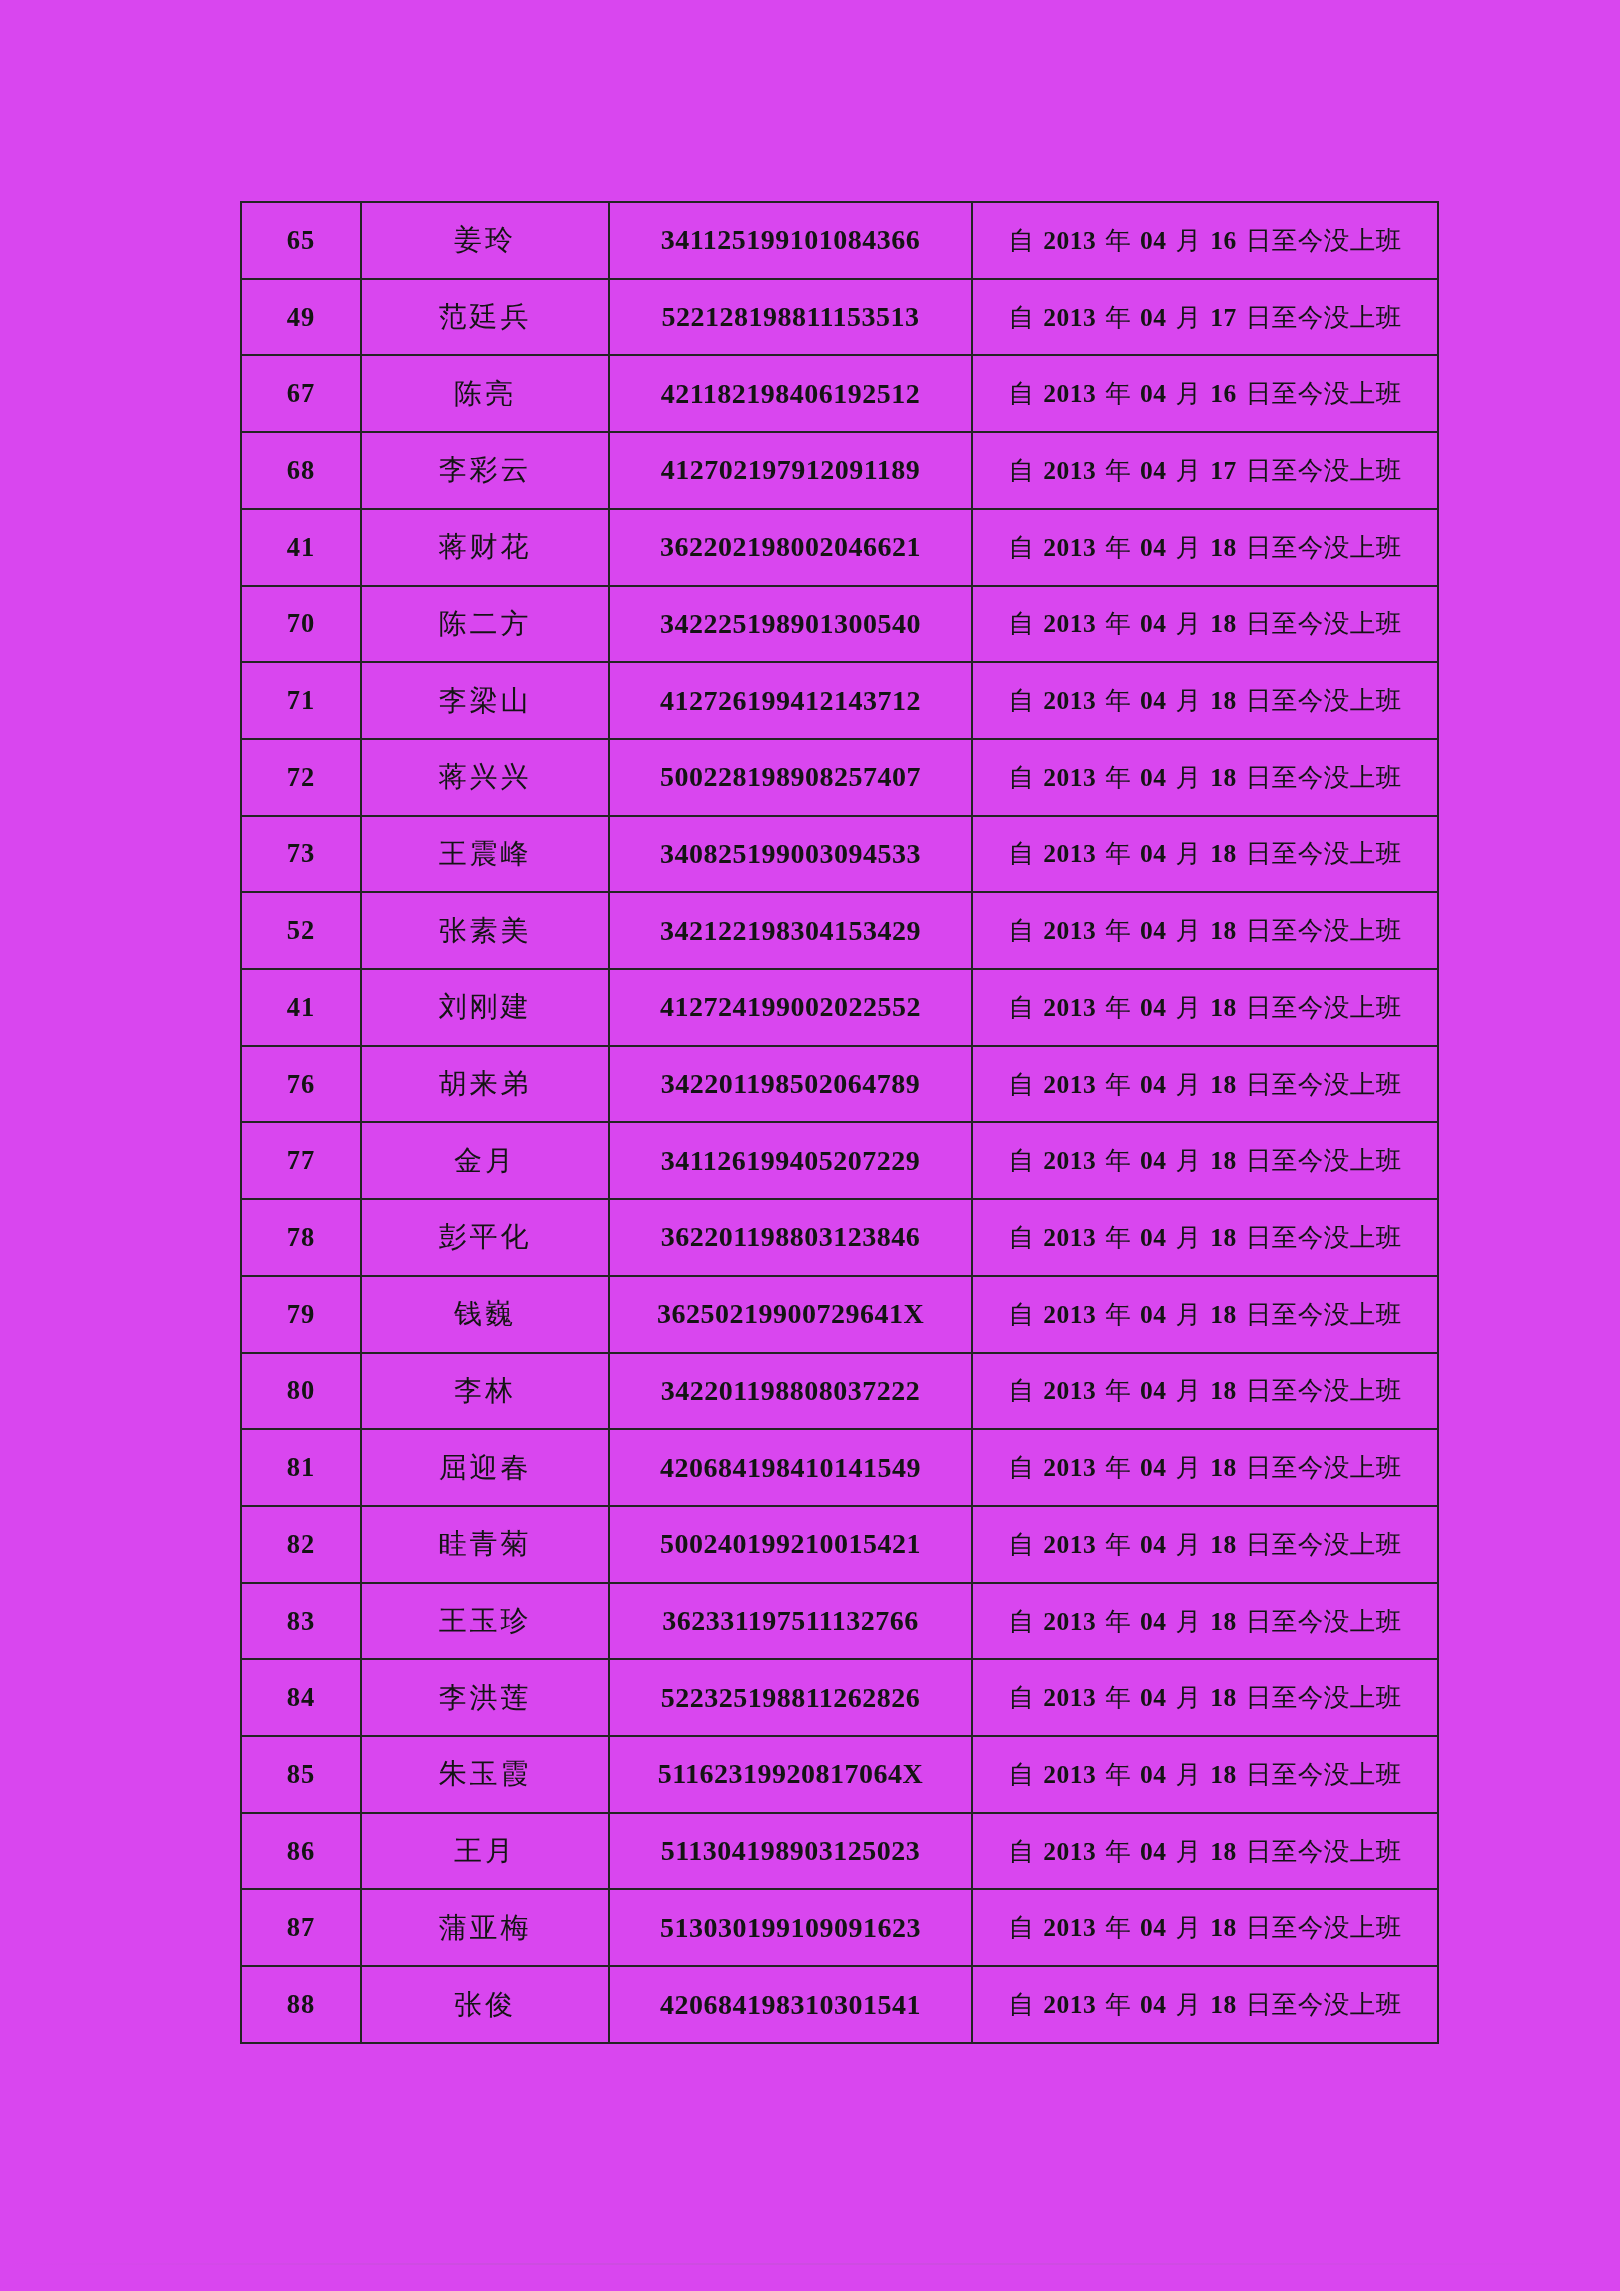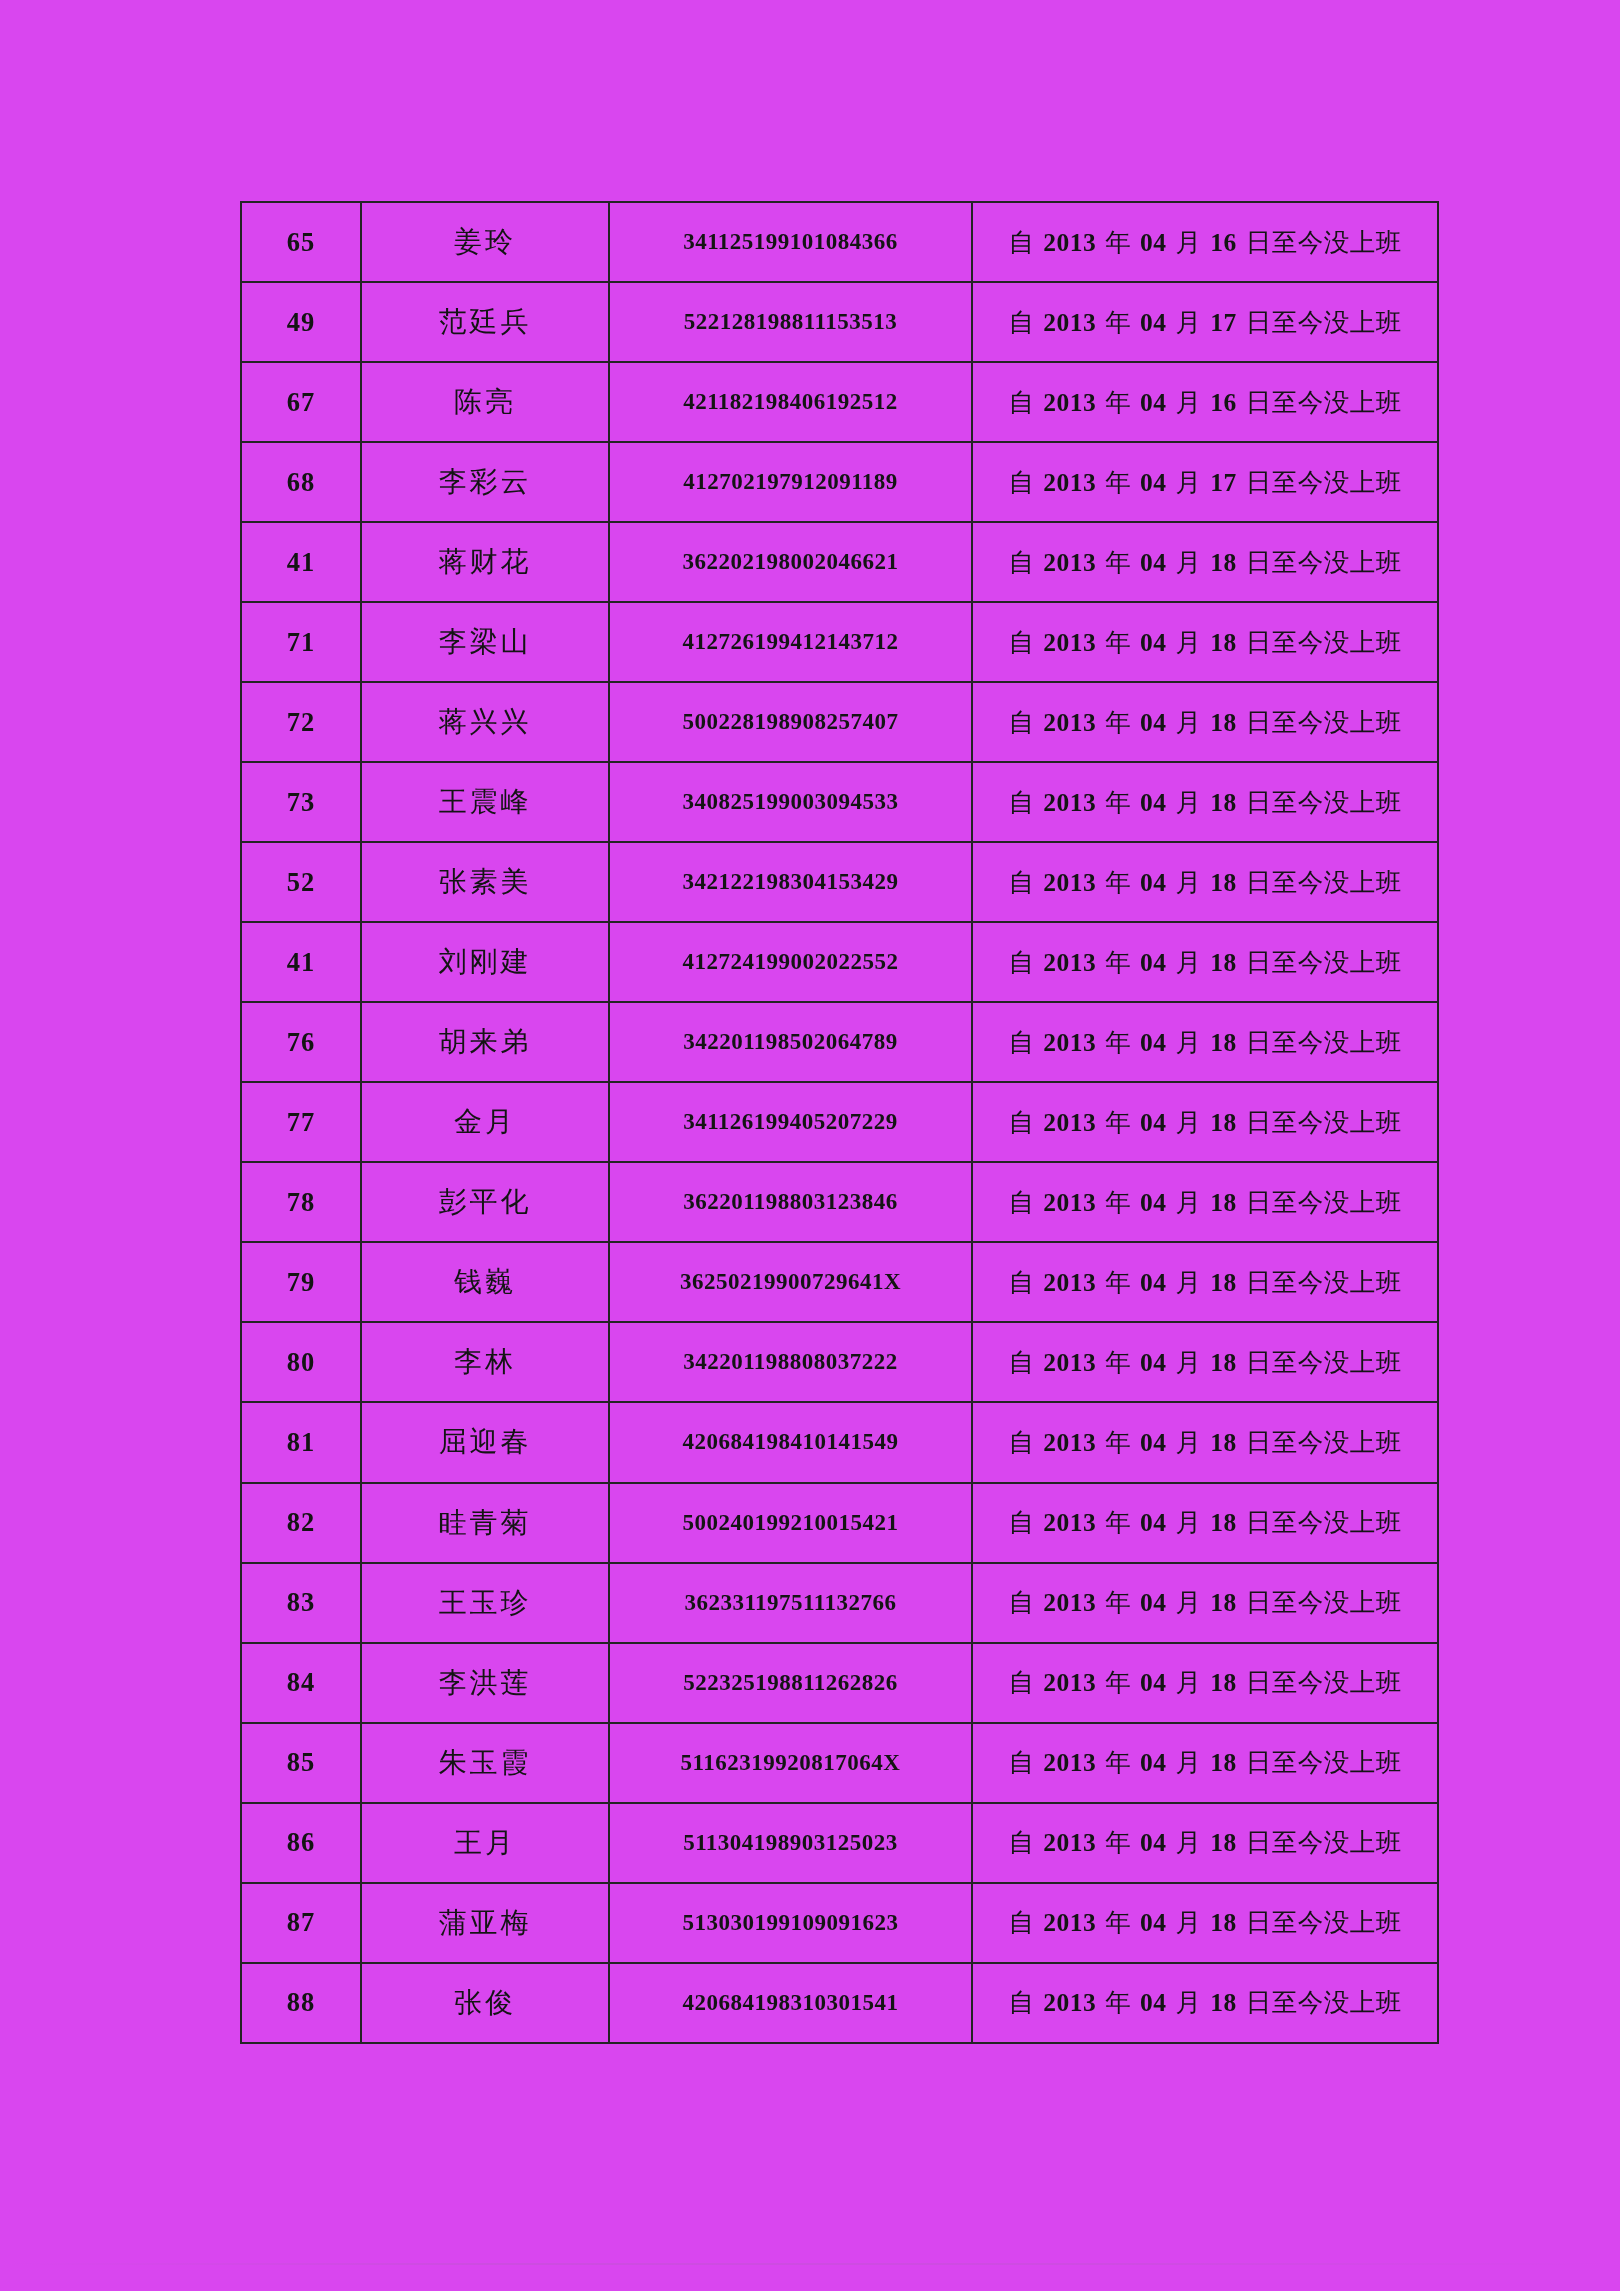--- a/index.html
+++ b/index.html
@@ -50,21 +50,21 @@
     font-size: 26.5px;
     font-weight: bold;
     letter-spacing: 1px;
   }
   td.cell-name {
     font-size: 28px;
     letter-spacing: 2.9px;
     border-radius: 30px;
   }
   td.cell-id {
-    font-size: 23px;
+    font-size: 28px;
     font-weight: bold;
     letter-spacing: 0.5px;
     margin-top: 21px;
   }
   td.cell-status {
     font-size: 25.5px;
     letter-spacing: 0.5px;
   }
   td.cell-status b {
     font-weight: bold;
@@ -107,20 +107,26 @@
     <td class="cell-id">412702197912091189</td>
     <td class="cell-status">自 <b>2013</b> 年 <b>04</b> 月 <b>17</b> 日至今没上班</td>
   </tr>
         <tr>
     <td class="cell-no">41</td>
     <td class="cell-name">蒋财花</td>
     <td class="cell-id">362202198002046621</td>
     <td class="cell-status">自 <b>2013</b> 年 <b>04</b> 月 <b>18</b> 日至今没上班</td>
   </tr>
         <tr>
+    <td class="cell-no">70</td>
+    <td class="cell-name">陈二方</td>
+    <td class="cell-id">342225198901300540</td>
+    <td class="cell-status">自 <b>2013</b> 年 <b>04</b> 月 <b>18</b> 日至今没上班</td>
+  </tr>
+        <tr>
     <td class="cell-no">71</td>
     <td class="cell-name">李梁山</td>
     <td class="cell-id">412726199412143712</td>
     <td class="cell-status">自 <b>2013</b> 年 <b>04</b> 月 <b>18</b> 日至今没上班</td>
   </tr>
         <tr>
     <td class="cell-no">72</td>
     <td class="cell-name">蒋兴兴</td>
     <td class="cell-id">500228198908257407</td>
     <td class="cell-status">自 <b>2013</b> 年 <b>04</b> 月 <b>18</b> 日至今没上班</td>

